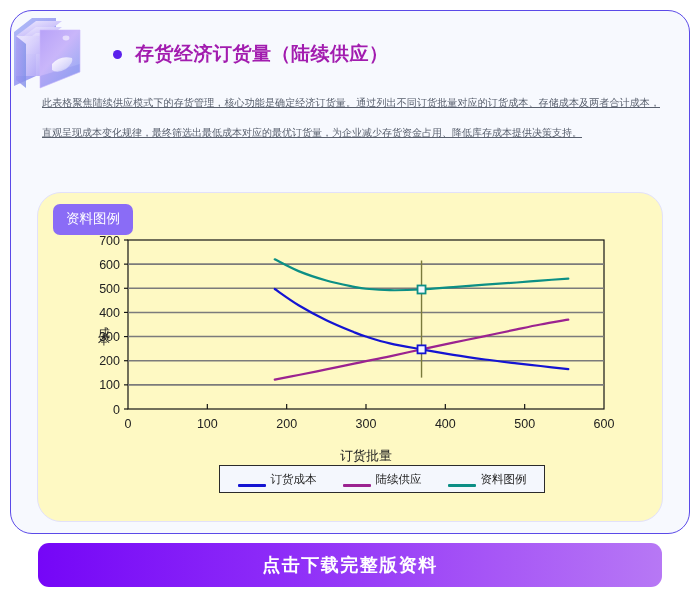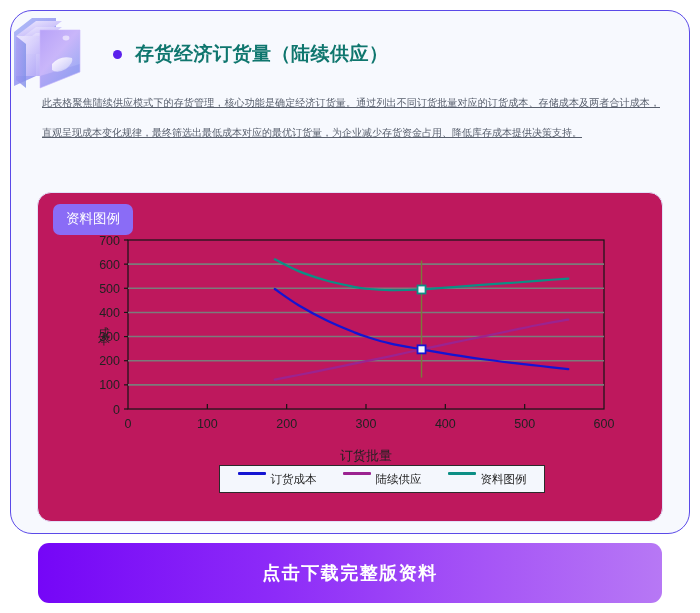--- a/index.html
+++ b/index.html
@@ -36,21 +36,21 @@
     display: flex; align-items: center; gap: 13px;
   }
   .title-dot {
     width: 9px; height: 9px; border-radius: 50%;
     background: #5b21ec;
     flex: 0 0 auto;
   }
   .title-text {
     font-size: 19px;
     font-weight: bold;
-    color: #0f766e;
+    color: #a21caf;
     letter-spacing: .5px;
     white-space: nowrap;
   }
 
   
   .desc {
     position: absolute;
     left: 42px; top: 88px;
     width: 618px;
     font-size: 10px;
@@ -58,23 +58,23 @@
     color: #59606e;
     text-align: justify;
     text-decoration: underline;
   }
 
   
   .inner-card {
     position: absolute;
     left: 37px; top: 192px;
     width: 626px; height: 330px;
-    background: #be185d;
+    background: #fef9c3;
     border: 1px solid #e2e1fa;
-    border-radius: 14px;
+    border-radius: 24px;
   }
   .badge {
     position: absolute;
     left: 15px; top: 11px;
     padding: 6px 13px 7px;
     background: #8a6cf6;
     color: #ffffff;
     font-size: 13.5px;
     border-radius: 7px;
     white-space: nowrap;
@@ -93,29 +93,29 @@
     position: absolute;
     left: 181px; top: 272px;
     width: 326px; height: 28px;
     background: #f4f7fd;
     border: 1.2px solid #2b2b2b;
     display: flex;
     align-items: center;
     justify-content: center;
     gap: 26px;
   }
-  .legend-item { display: flex; align-items: flex-start; gap: 5px; }
+  .legend-item { display: flex; align-items: flex-end; gap: 5px; }
   .legend-line { width: 28px; height: 3px; border-radius: 1px; }
   .legend-label { font-size: 11.5px; color: #1d1d1d; white-space: nowrap; }
 
   
   .download-btn {
     position: absolute;
     left: 38px; top: 543px;
-    width: 624px; height: 60px;
+    width: 624px; height: 44px;
     border: none;
     border-radius: 11px;
     background: linear-gradient(90deg, #7506f7 0%, #8d2bf8 38%, #a655f6 72%, #b778f5 100%);
     color: #ffffff;
     font-family: "Liberation Sans", sans-serif;
     font-size: 18px;
     font-weight: bold;
     letter-spacing: 1.5px;
     cursor: pointer;
   }

